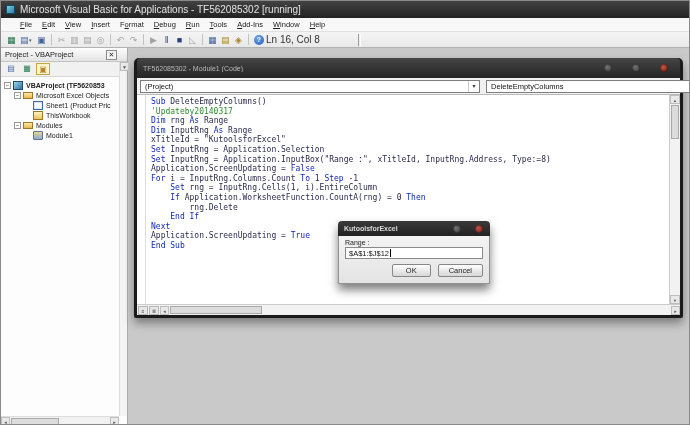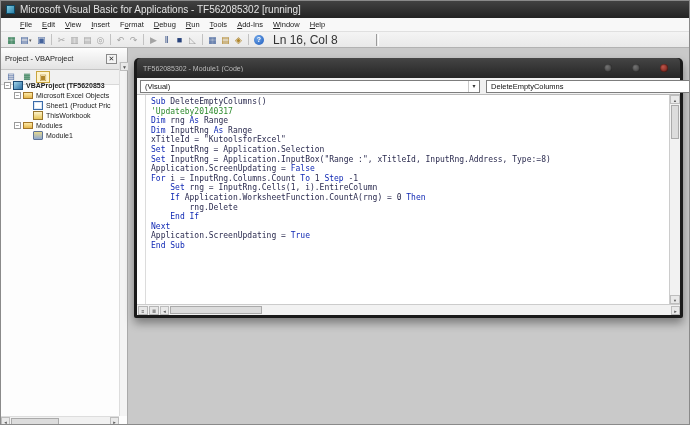--- a/index.html
+++ b/index.html
@@ -26,29 +26,29 @@
   .menu-item u { text-decoration:underline; }
   .toolbar {
     position:absolute; left:0; top:31px; width:690px; height:16px;
     background:linear-gradient(#f4f4f4,#e9e9e9); border-bottom:1px solid #b2b2b2;
     display:flex; align-items:center; padding-left:4px;
   }
   .tb-icon { width:13px; height:12px; font-size:9px; line-height:12px; text-align:center; flex:none; position:relative; }
   .tb-caret { font-size:5px; color:#555; margin-left:-2px; width:6px; }
   .tb-sep { width:1px; height:11px; background:#c2c2c2; margin:0 3px; flex:none; }
   .tb-help { width:10px; height:10px; border-radius:50%; background:radial-gradient(circle at 35% 30%,#6fa6e8,#1d5bbd); color:#fff !important; font-size:7px; line-height:10px; font-weight:bold; margin:0 2px; }
-  .tb-status { font-size:12px; color:#333; margin-left:7px; white-space:nowrap; }
+  .tb-status { font-size:10px; color:#333; white-space:nowrap; }
   .tb-handle { width:3px; height:12px; margin-left:38px; border-left:1px solid #9a9a9a; border-right:1px solid #fdfdfd; }
   
   .project-panel {
     position:absolute; left:0; top:47px; width:127px; height:378px;
     background:#fdfdfd; border-right:1px solid #aaa;
   }
   .pp-header {
-    height:22px; background:linear-gradient(#fdfdfd,#e3e3e3); border-bottom:1px solid #c4c4c4;
+    height:14px; background:linear-gradient(#fdfdfd,#e3e3e3); border-bottom:1px solid #c4c4c4;
     display:flex; align-items:center; justify-content:space-between; padding:0 10px 0 4px;
   }
   .pp-title { font-size:7.5px; color:#222; white-space:nowrap; }
   .pp-close { width:11px; height:10px; border:1px solid #8a8a8a; background:#f4f4f4; font-size:7px; line-height:8px; text-align:center; color:#333; }
   .pp-tools { height:15px; background:#f1f1f1; border-bottom:1px solid #d8d8d8; display:flex; align-items:center; gap:2px; padding-left:3px; }
   .pp-tool { width:14px; height:12px; font-size:8px; line-height:11px; text-align:center; }
   .pp-tool.active { border:1px solid #c9a53e; background:#fdf3cf; }
   .pp-tree { position:absolute; left:0; top:30px; right:8px; bottom:10px; overflow:hidden; padding-top:2px; }
   .tree-row { display:flex; align-items:center; height:10px; white-space:nowrap; }
   .tree-label { font-size:7px; color:#222; }
@@ -224,21 +224,21 @@
     <div class="code-window">
       <div class="cw-titlebar">
         <span class="cw-title">TF562085302 - Module1 (Code)</span>
         <span class="dot"></span>
         <span class="dot"></span>
         <span class="dot red"></span>
       </div>
       <div class="cw-inner">
         <div class="cw-combos">
           <div class="combo combo-left">
-            <span class="combo-text">(Visual)</span>
+            <span class="combo-text">(Project)</span>
             <span class="combo-arrow">▾</span>
           </div>
           <div class="combo combo-right">
             <span class="combo-text">DeleteEmptyColumns</span>
             <span class="combo-arrow">▾</span>
           </div>
         </div>
         <div class="cw-body">
           <div class="cw-gutter"></div>
           <div class="cw-code" id="cw-code"><div class="code-line"><span class="kw">Sub</span> DeleteEmptyColumns()</div><div class="code-line"><span class="cmt">'Updateby20140317</span></div><div class="code-line"><span class="kw">Dim</span> rng <span class="kw">As</span> Range</div><div class="code-line"><span class="kw">Dim</span> InputRng <span class="kw">As</span> Range</div><div class="code-line">xTitleId = "KutoolsforExcel"</div><div class="code-line"><span class="kw">Set</span> InputRng = Application.Selection</div><div class="code-line"><span class="kw">Set</span> InputRng = Application.InputBox("Range :", xTitleId, InputRng.Address, Type:=8)</div><div class="code-line">Application.ScreenUpdating = <span class="kw">False</span></div><div class="code-line"><span class="kw">For</span> i = InputRng.Columns.Count <span class="kw">To</span> 1 <span class="kw">Step</span> -1</div><div class="code-line">    <span class="kw">Set</span> rng = InputRng.Cells(1, i).EntireColumn</div><div class="code-line">    <span class="kw">If</span> Application.WorksheetFunction.CountA(rng) = 0 <span class="kw">Then</span></div><div class="code-line">        rng.Delete</div><div class="code-line">    <span class="kw">End</span> <span class="kw">If</span></div><div class="code-line"><span class="kw">Next</span></div><div class="code-line">Application.ScreenUpdating = <span class="kw">True</span></div><div class="code-line"><span class="kw">End</span> <span class="kw">Sub</span></div></div>
@@ -252,15 +252,33 @@
           <div class="view-btn">≡</div>
           <div class="view-btn">≣</div>
           <div class="sc-btn">◂</div>
           <div class="cw-hthumb"></div>
           <div class="cw-hspring"></div>
           <div class="sc-btn">▸</div>
         </div>
       </div>
     </div>
 
+    <div class="dialog">
+      <div class="dlg-titlebar">
+        <span class="dlg-title">KutoolsforExcel</span>
+        <span class="dot dlg-dot"></span>
+        <span class="dot red dlg-dot"></span>
+      </div>
+      <div class="dlg-body">
+        <div class="dlg-label">Range :</div>
+        <div class="dlg-input">
+          <span class="dlg-input-text">$A$1:$J$12</span>
+          <span class="caret"></span>
+        </div>
+        <div class="dlg-buttons">
+          <button class="dlg-btn ok">OK</button>
+          <button class="dlg-btn">Cancel</button>
+        </div>
+      </div>
+    </div>
 
   </div>
 </div>
 
 </body></html>

